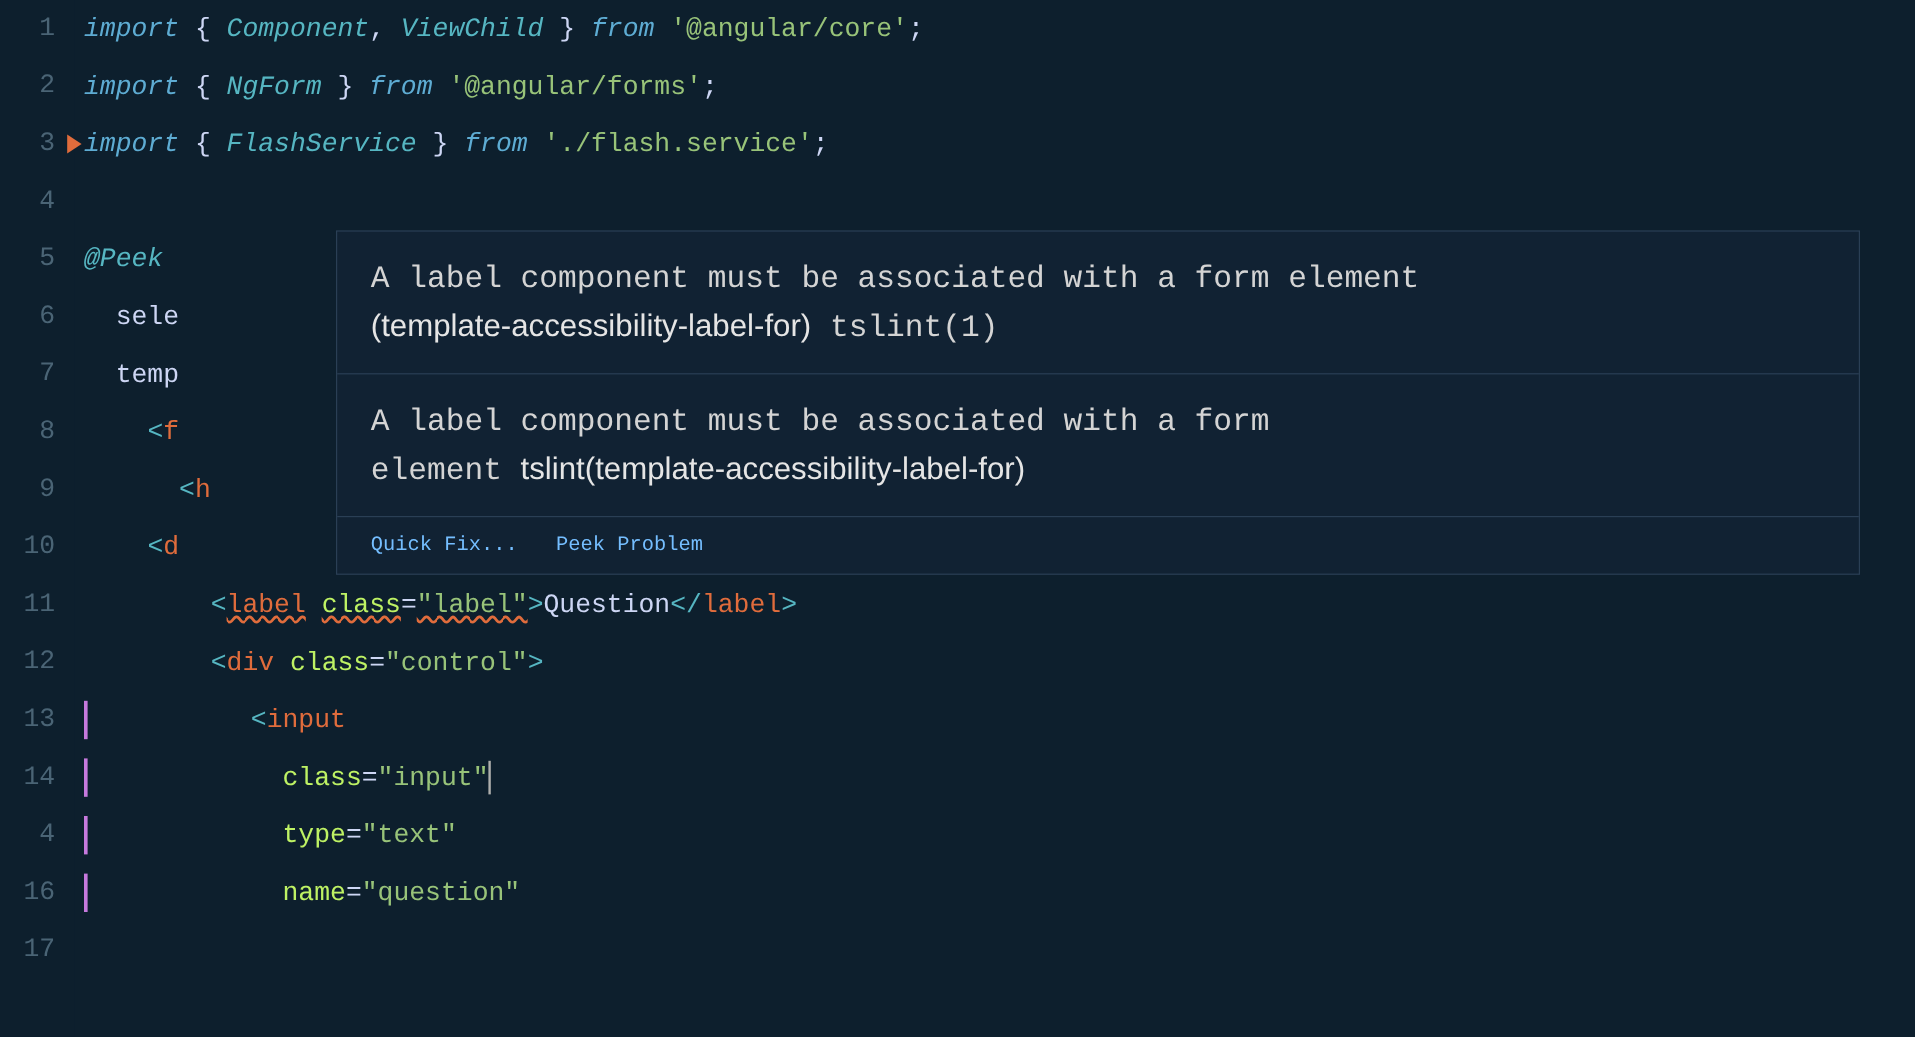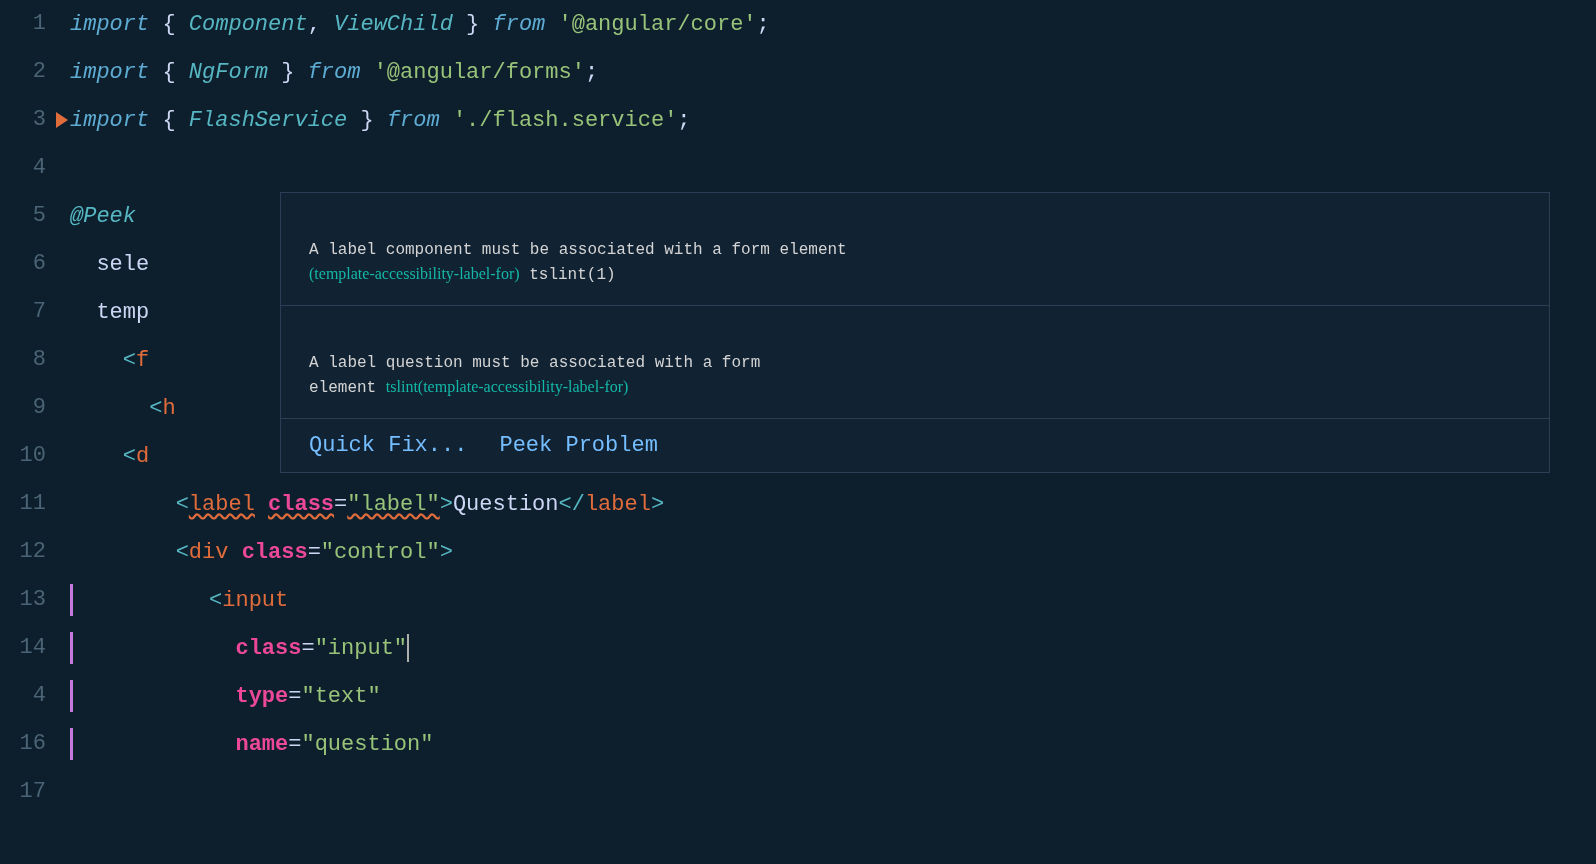--- a/index.html
+++ b/index.html
@@ -79,21 +79,21 @@
     }
 
     
     .kw-import { color: #5eacd3; font-style: italic; }
     .kw-from   { color: #5eacd3; font-style: italic; }
     .class-name{ color: #56b6c2; font-style: italic; }
     .string    { color: #98c379; text-align: right; }
     .decorator { color: #56b6c2; font-style: italic; }
     .tag-angle { color: #56b6c2; }
     .tag-name  { color: #e06c3c; }
-    .attr-name { color: #ec4899; font-weight: bold; }
+    .attr-name { color: #bef264; }
     .attr-val  { color: #98c379; }
     .text-white{ color: #cdd6f4; }
     .pink-bar  {
       display: inline-block;
       width: 3px;
       background: #c679dd;
       height: 32px;
       margin-right: 4px;
       vertical-align: middle;
     }
@@ -130,47 +130,46 @@
     .tooltip-section {
       padding: 20px 28px 18px 28px;
       border-bottom: 1px solid #2a3f55;
     }
 
     .tooltip-section:last-of-type {
       border-bottom: none;
     }
 
     .tooltip-main-text {
-      font-size: 16px;
+      font-size: 26px;
       color: #d4d4d4;
       line-height: 1.5;
       font-family: 'Courier New', Courier, monospace;
-      margin-top: 25px;
     }
 
     .tooltip-code {
       color: #d4d4d4;
       font-family: 'Courier New', Courier, monospace;
     }
 
     .tooltip-rule {
-      color: #14b8a6;
-      font-family: Liberation Serif, serif;
+      color: #e5e5e5;
+      font-family: Liberation Sans, sans-serif;
     }
 
     .tooltip-actions {
       display: flex;
       align-items: center;
       padding: 14px 28px;
       gap: 32px;
     }
 
     .tooltip-action-btn {
       color: #75beff;
-      font-size: 22px;
+      font-size: 17px;
       cursor: pointer;
       background: none;
       border: none;
       font-family: 'Courier New', Courier, monospace;
       padding: 0;
     }
   </style>
 </head>
 <body>
 
@@ -334,21 +333,21 @@
       <div class="tooltip-section">
         <div class="tooltip-main-text">
           <span>A label component must be associated with a form element</span><br>
           <span class="tooltip-rule">(template-accessibility-label-for)</span>
           <span class="tooltip-code"> tslint(1)</span>
         </div>
       </div>
 
       <div class="tooltip-section">
         <div class="tooltip-main-text">
-          <span>A label question must be associated with a form</span><br>
+          <span>A label component must be associated with a form</span><br>
           <span class="tooltip-code">element</span>
           <span class="tooltip-rule"> tslint(template-accessibility-label-for)</span>
         </div>
       </div>
 
       <div class="tooltip-actions">
         <button class="tooltip-action-btn">Quick Fix...</button>
         <button class="tooltip-action-btn">Peek Problem</button>
       </div>
     </div>

